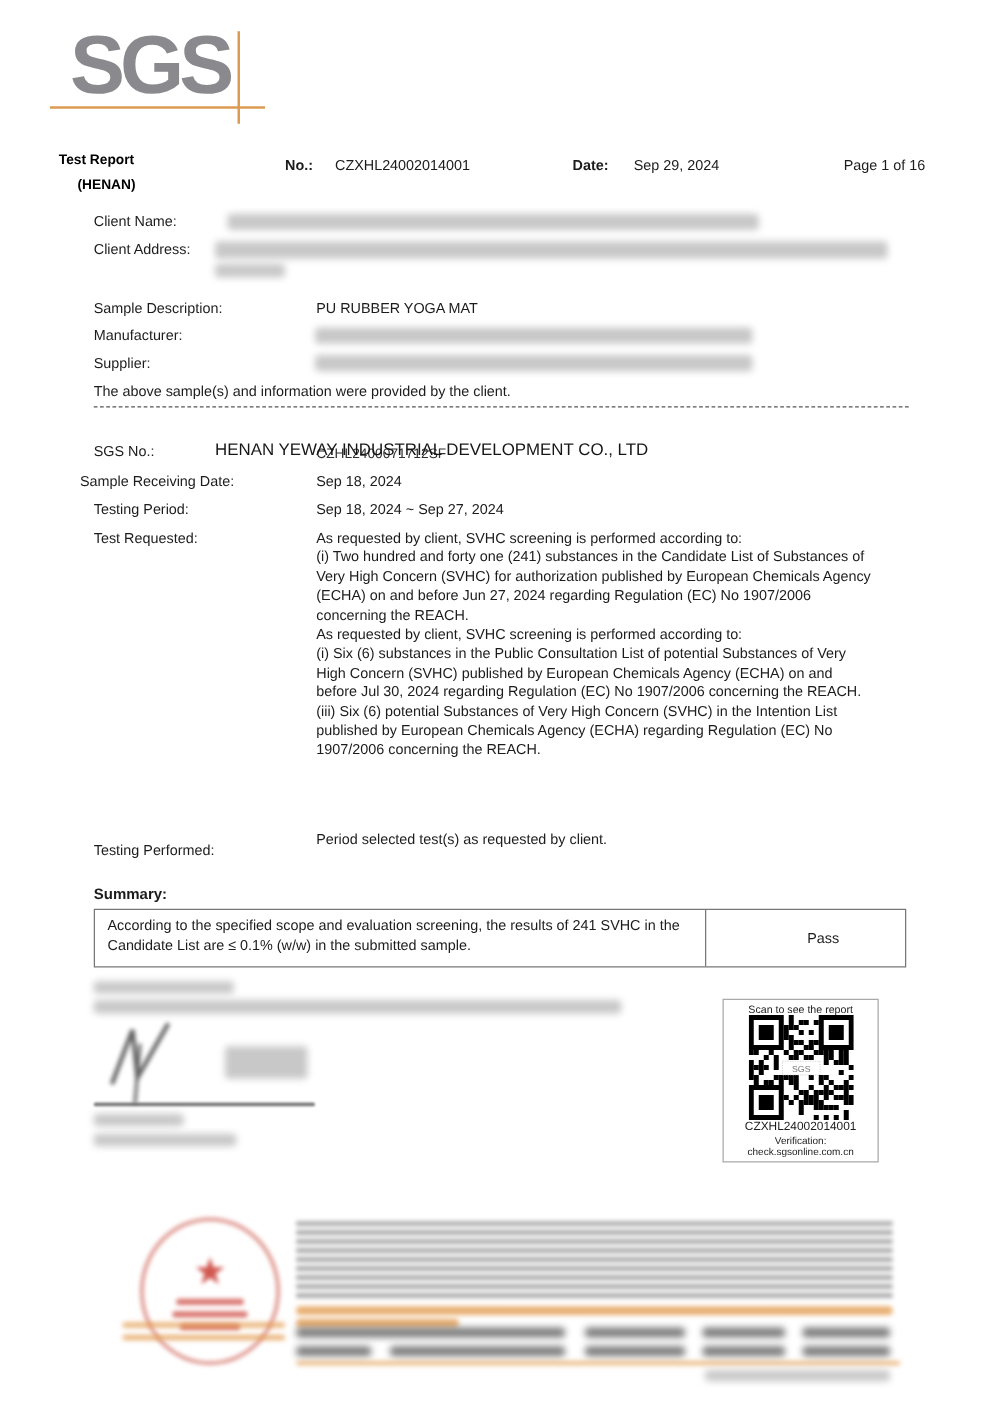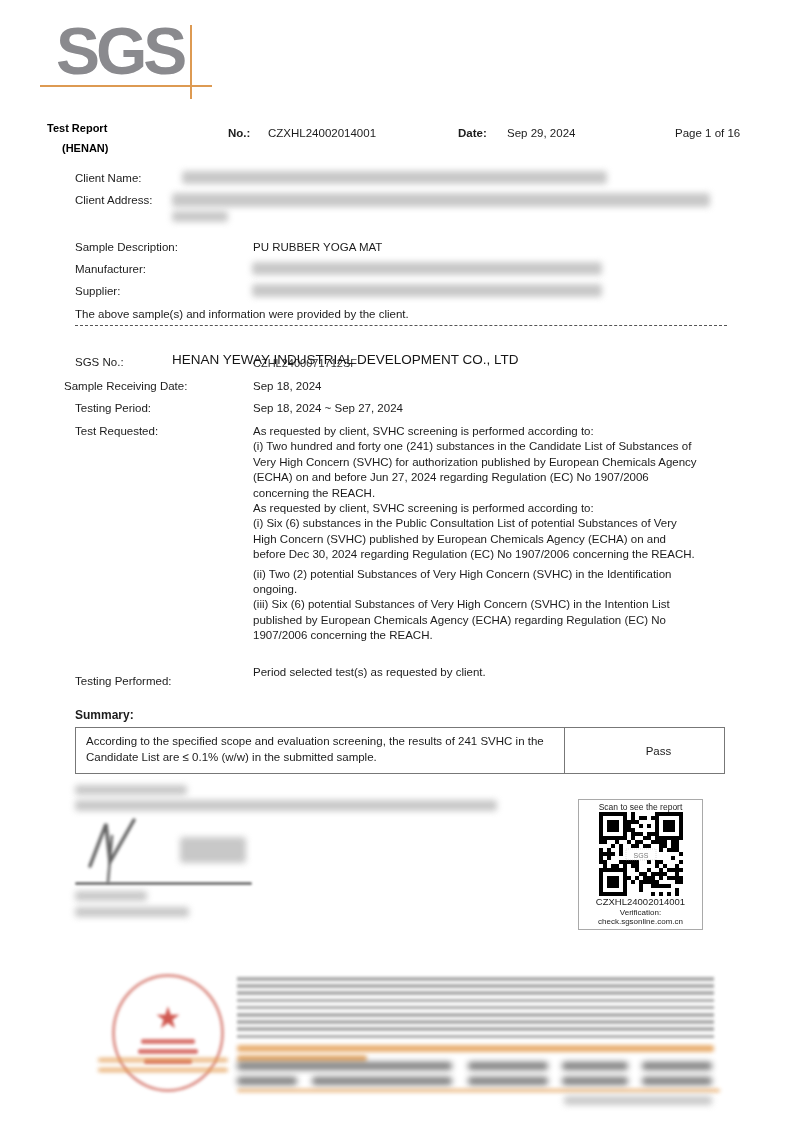--- a/index.html
+++ b/index.html
@@ -98,22 +98,21 @@
   <div class="abs val" style="left:253px;top:380px;">Sep 18, 2024</div>
 
   <div class="abs lbl" style="left:75px;top:402px;">Testing Period:</div>
   <div class="abs val" style="left:253px;top:402px;">Sep 18, 2024 ~ Sep 27, 2024</div>
 
   <div class="abs lbl" style="left:75px;top:425px;">Test Requested:</div>
   <div class="abs paras" style="left:253px;top:424px;">
     <p>As requested by client, SVHC screening is performed according to:</p>
     <p>(i) Two hundred and forty one (241) substances in the Candidate List of Substances of Very High Concern (SVHC) for authorization published by European Chemicals Agency (ECHA) on and before Jun 27, 2024 regarding Regulation (EC) No 1907/2006 concerning the REACH.</p>
     <p>As requested by client, SVHC screening is performed according to:</p>
-    <p>(i) Six (6) substances in the Public Consultation List of potential Substances of Very High Concern (SVHC) published by European Chemicals Agency (ECHA) on and before Dec 30, 2024 regarding Regulation (EC) No 1907/2006 concerning the REACH.</p>
-    <p class="gap">(ii) Two (2) potential Substances of Very High Concern (SVHC) in the Identification ongoing.</p>
+    <p>(i) Six (6) substances in the Public Consultation List of potential Substances of Very High Concern (SVHC) published by European Chemicals Agency (ECHA) on and before Jul 30, 2024 regarding Regulation (EC) No 1907/2006 concerning the REACH.</p>
     <p>(iii) Six (6) potential Substances of Very High Concern (SVHC) in the Intention List published by European Chemicals Agency (ECHA) regarding Regulation (EC) No 1907/2006 concerning the REACH.</p>
   </div>
 
   <div class="abs lbl" style="left:75px;top:675px;">Testing Performed:</div>
   <div class="abs val" style="left:253px;top:666px;">Period selected test(s) as requested by client.</div>
 
   <div class="abs" style="left:75px;top:708px;font-size:12px;font-weight:bold;">Summary:</div>
   <div class="abs sum-table" style="left:75px;top:727px;gap:28px;">
     <div class="sum-left">According to the specified scope and evaluation screening, the results of 241 SVHC in the Candidate List are ≤ 0.1% (w/w) in the submitted sample.</div>
     <div class="sum-right">Pass</div>

